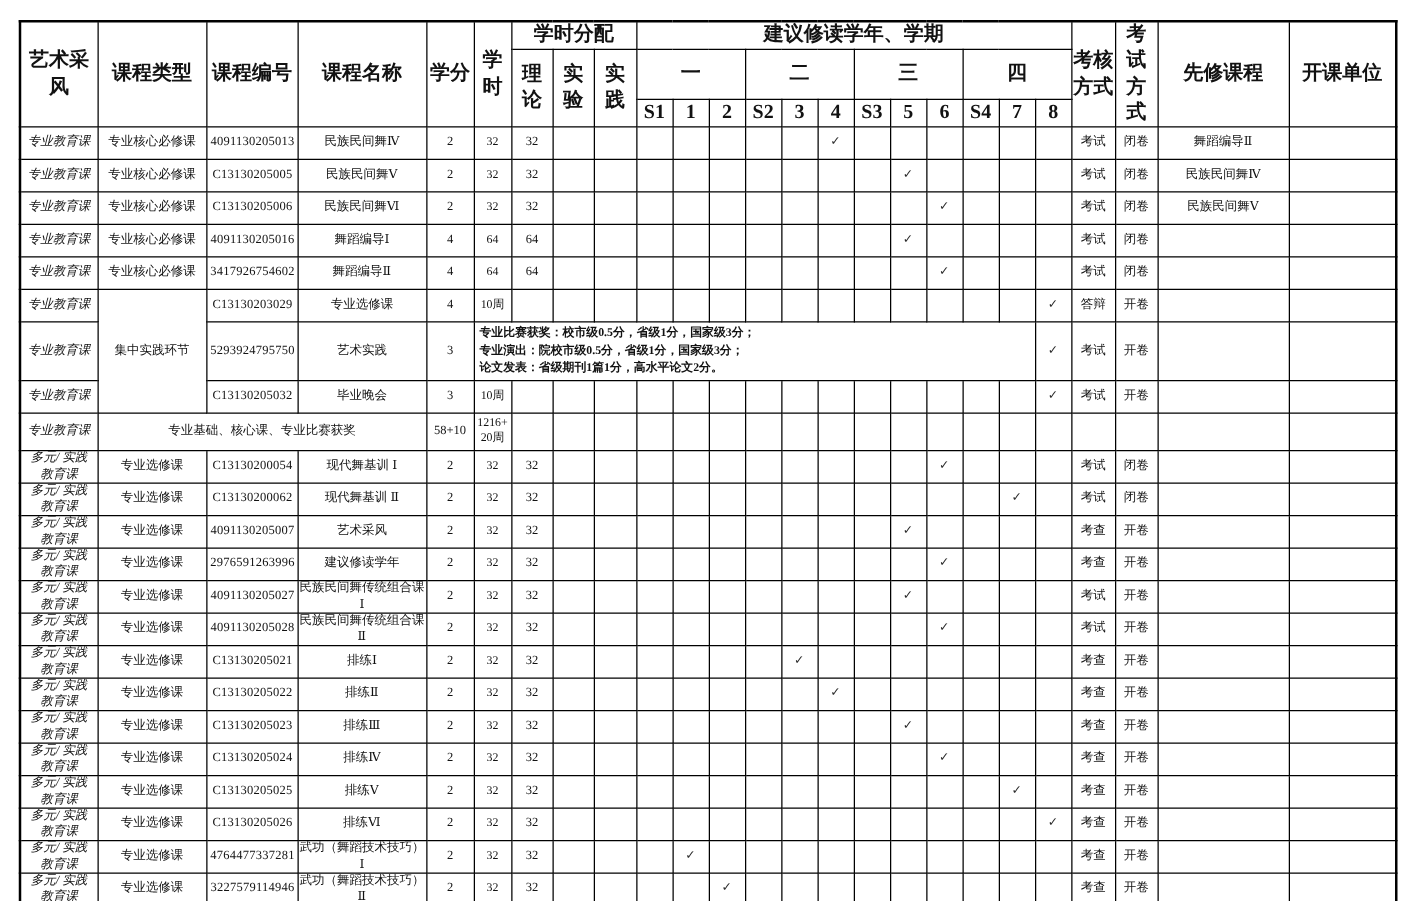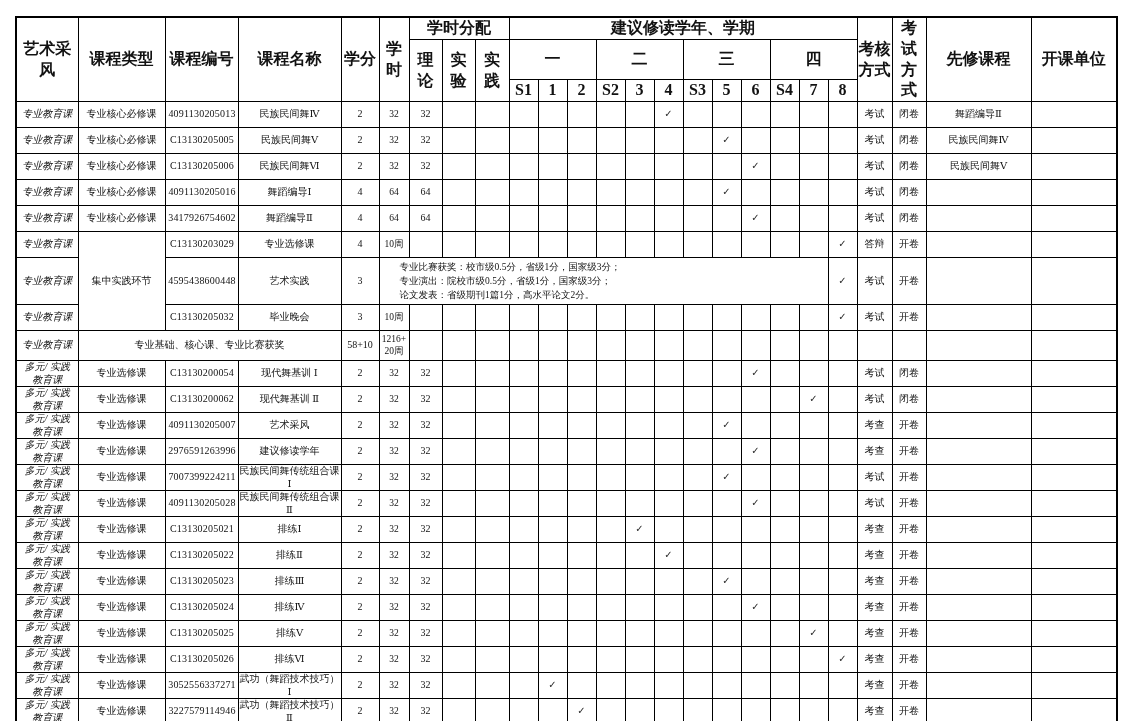--- a/index.html
+++ b/index.html
@@ -12,21 +12,21 @@
   th{font-weight:bold;font-size:16px;line-height:1.3;word-break:break-all;white-space:pre-line;}
   td{font-size:10px;line-height:1.25;word-break:break-all;}
   tr.hr1 th{height:21px;}
   tr.hr2 th{height:18px;}
   tr.hr3 th{height:21px;}
   tr.r-normal td{height:25px;}
   tr.r-notes  td{height:46px;}
   tr.r-summary td{height:29px;}
   td.code{text-align:center;padding-left:2px;letter-spacing:.2px;}
   td.cat{white-space:pre-line;font-style:italic;}
-  td.notes{text-align:left;white-space:pre-line;font-size:9.5px;line-height:1.5;padding-left:20px;}
+  td.notes{text-align:left;white-space:pre-line;font-size:9.5px;line-height:1.5;padding-left:4px;font-weight:bold;}
   td.hours{white-space:pre-line;font-size:9.5px;}
   td.sem span{font-family:"DejaVu Sans","Liberation Sans",sans-serif;color:#2b2b2b;font-size:10px;}
 </style>
 </head>
 <body>
 
 <div class="sheet">
   <table>
     <colgroup>
       <col style="width:62px">
@@ -254,21 +254,21 @@
           <td class="sem"></td>
           <td class="sem"></td>
           <td class="sem"><span>✓</span></td>
           <td class="num">答辩</td>
           <td class="num">开卷</td>
           <td class="prereq"></td>
           <td class="dept"></td>
         </tr>
         <tr class="r-notes">
           <td class="cat">专业教育课</td>
-          <td class="code">4595438600448</td>
+          <td class="code">5293924795750</td>
           <td class="cname">艺术实践</td>
           <td class="num">3</td>
           <td class="notes" colspan="15">专业比赛获奖：校市级0.5分，省级1分，国家级3分；
 专业演出：院校市级0.5分，省级1分，国家级3分；
 论文发表：省级期刊1篇1分，高水平论文2分。</td>
           <td class="sem"><span>✓</span></td>
           <td class="num">考试</td>
           <td class="num">开卷</td>
           <td class="prereq"></td>
           <td class="dept"></td>
@@ -434,21 +434,21 @@
           <td class="sem"></td>
           <td class="num">考查</td>
           <td class="num">开卷</td>
           <td class="prereq"></td>
           <td class="dept"></td>
         </tr>
         <tr class="r-normal">
           <td class="cat">多元/ 实践
 教育课</td>
           <td class="typ" rowspan="1">专业选修课</td>
-          <td class="code">7007399224211</td>
+          <td class="code">4091130205027</td>
           <td class="cname">民族民间舞传统组合课Ⅰ</td>
           <td class="num">2</td>
           <td class="hours">32</td>
           <td class="num">32</td>
           <td class="num"></td>
           <td class="num"></td>
           <td class="sem"></td>
           <td class="sem"></td>
           <td class="sem"></td>
           <td class="sem"></td>
@@ -658,21 +658,21 @@
           <td class="sem"><span>✓</span></td>
           <td class="num">考查</td>
           <td class="num">开卷</td>
           <td class="prereq"></td>
           <td class="dept"></td>
         </tr>
         <tr class="r-normal">
           <td class="cat">多元/ 实践
 教育课</td>
           <td class="typ" rowspan="1">专业选修课</td>
-          <td class="code">3052556337271</td>
+          <td class="code">4764477337281</td>
           <td class="cname">武功（舞蹈技术技巧）Ⅰ</td>
           <td class="num">2</td>
           <td class="hours">32</td>
           <td class="num">32</td>
           <td class="num"></td>
           <td class="num"></td>
           <td class="sem"></td>
           <td class="sem"><span>✓</span></td>
           <td class="sem"></td>
           <td class="sem"></td>

